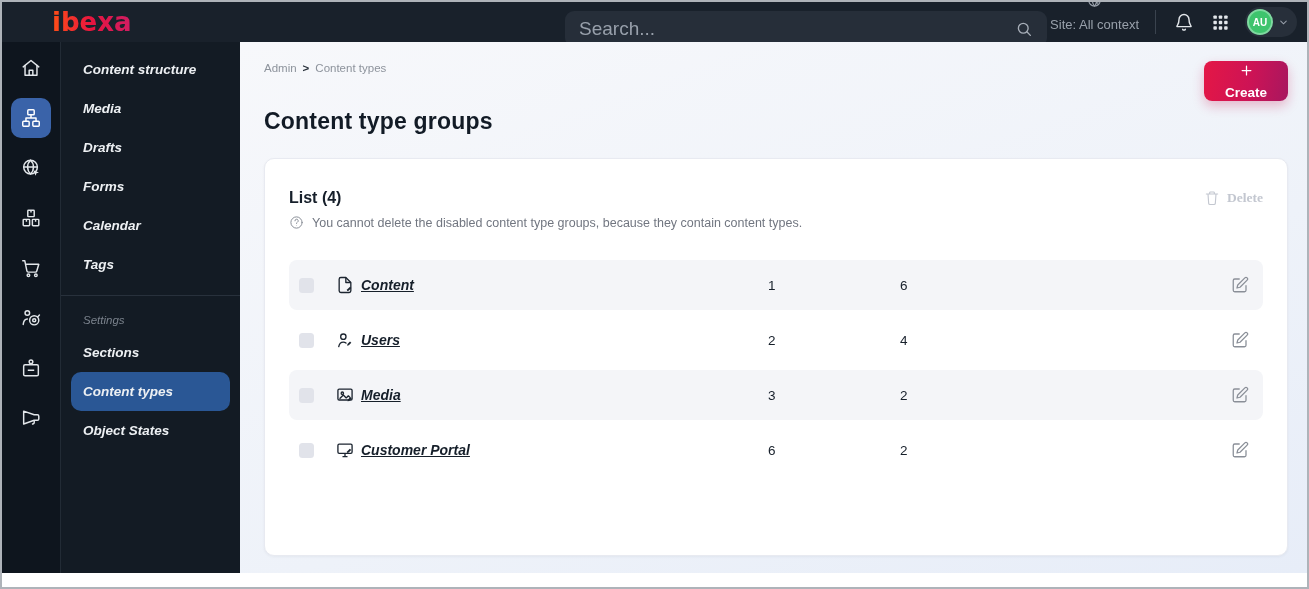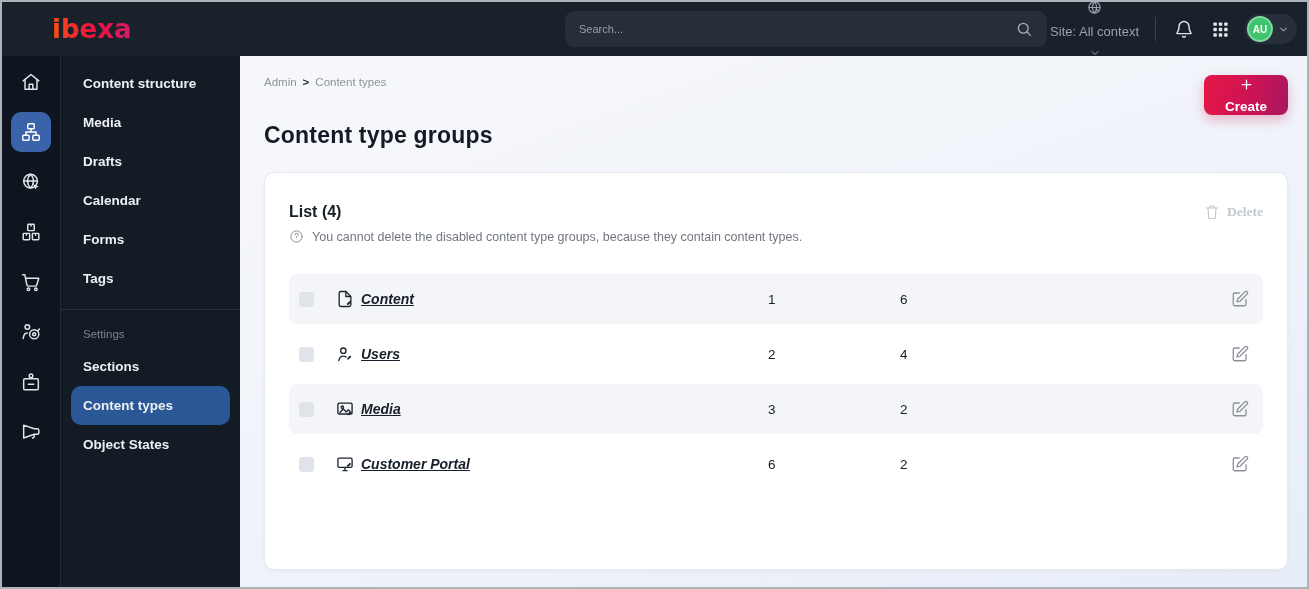--- a/index.html
+++ b/index.html
@@ -5,45 +5,45 @@
   * { margin:0; padding:0; box-sizing:border-box; }
   html,body { width:1309px; height:589px; }
   body {
     font-family:"Liberation Sans", sans-serif;
     background:#ffffff;
     border:2px solid #aeb3b9;
     overflow:hidden;
     position:relative;
   }
   
-  .topbar { height:54px; background:#19212b; display:flex; align-items:center; position:relative;text-decoration:underline; }
+  .topbar { height:40px; background:#19212b; display:flex; align-items:center; position:relative;text-decoration:underline; }
   .logo { margin-left:48px; display:flex; align-items:center; }
   .search-box {
     position:absolute; left:563px; top:9px; width:482px; height:36px;
     background:#262e39; border-radius:9px; display:flex; align-items:center;
     padding:0 14px; gap:10px;
   }
   .search-box input {
     flex:1; background:transparent; border:none; outline:none;
-    color:#d946ef; font-size:11px; font-family:"Liberation Sans",sans-serif;
+    color:#d946ef; font-size:19px; font-family:"Liberation Sans",sans-serif;
   }
   .search-box input::placeholder { color:#98a0ab; }
   .top-right { position:absolute; right:10px; top:0; height:100%; display:flex; align-items:center; gap:13px; }
   .site-switcher { display:flex; align-items:center; gap:8px; color:#99a1ab; font-size:13px; cursor:pointer;flex-direction:column; }
   .v-divider { width:1px; height:24px; background:#3a434e; margin:0 3px; }
   .icon-btn { background:none; border:none; display:flex; align-items:center; cursor:pointer; padding:2px; }
   .user-pill { display:flex; align-items:center; gap:5px; background:#272f3a; border-radius:16px; padding:2px 8px 2px 2px; cursor:pointer; }
   .avatar { width:26px; height:26px; border-radius:50%; background:#3ec46d; border:2px solid #7fd9a0;
     color:#ffffff; font-size:10px; font-weight:700; display:flex; align-items:center; justify-content:center; }
   
   .layout { display:flex; height:531px; }
   .rail { width:58px; background:#0e151e; display:flex; flex-direction:column; align-items:center; padding-top:6px; gap:10px; }
   .rail-item { width:40px; height:40px; display:flex; align-items:center; justify-content:center; border-radius:10px; cursor:pointer; }
   .rail-item.active { background:#3a63a9; }
-  .menu { width:180px; background:#131b24; border-left:1px solid #222b35; padding-top:8px; display:flex; flex-direction:column; }
+  .menu { width:180px; background:#131b24; border-left:1px solid #222b35; padding-top:8px; display:flex; flex-direction:column;font-style:italic; }
   .menu-item { height:39px; display:flex; align-items:center; margin:0 10px; padding:0 8px 0 12px;
     color:#edf0f3; font-size:13.5px; font-weight:600; border-radius:10px; cursor:pointer; white-space:nowrap; }
   .menu-item.active { background:#2a5795; }
   .menu-divider { height:1px; background:#28313c; margin:11px 0; }
   .menu-label { height:26px; display:flex; align-items:center; padding-left:22px; color:#7a828c; font-size:11.5px; }
   
   .content { flex:1; background:linear-gradient(160deg,#f7f8fb 0%,#eef2f9 60%,#e7edf8 100%);
     padding:20px 19px 0 24px; position:relative; }
   .breadcrumb { font-size:11.5px; color:#8d939c; display:flex; align-items:center; gap:6px; }
   .breadcrumb .sep { color:#2a323c; font-weight:700; }
@@ -226,22 +226,22 @@
           <path d="M15.5 14.5V17a1.5 1.5 0 0 1-1.5 1.5h-1"></path>
         </svg>
       </span>
     </div>
   </nav>
 
   <nav class="menu">
     <div class="menu-item">Content structure</div>
     <div class="menu-item">Media</div>
     <div class="menu-item">Drafts</div>
+    <div class="menu-item">Forms</div>
     <div class="menu-item">Calendar</div>
-    <div class="menu-item">Forms</div>
     <div class="menu-item">Tags</div>
     <div class="menu-divider"></div>
     <div class="menu-label">Settings</div>
     <div class="menu-item">Sections</div>
     <div class="menu-item active">Content types</div>
     <div class="menu-item">Object States</div>
   </nav>
 
   <main class="content">
     <div class="breadcrumb">

